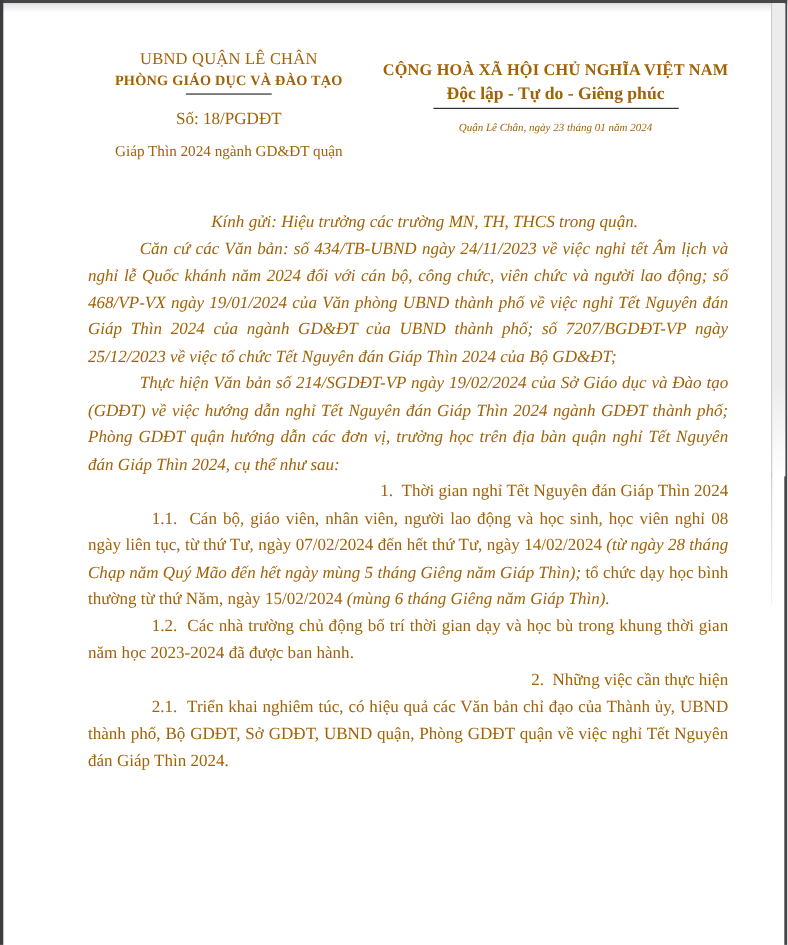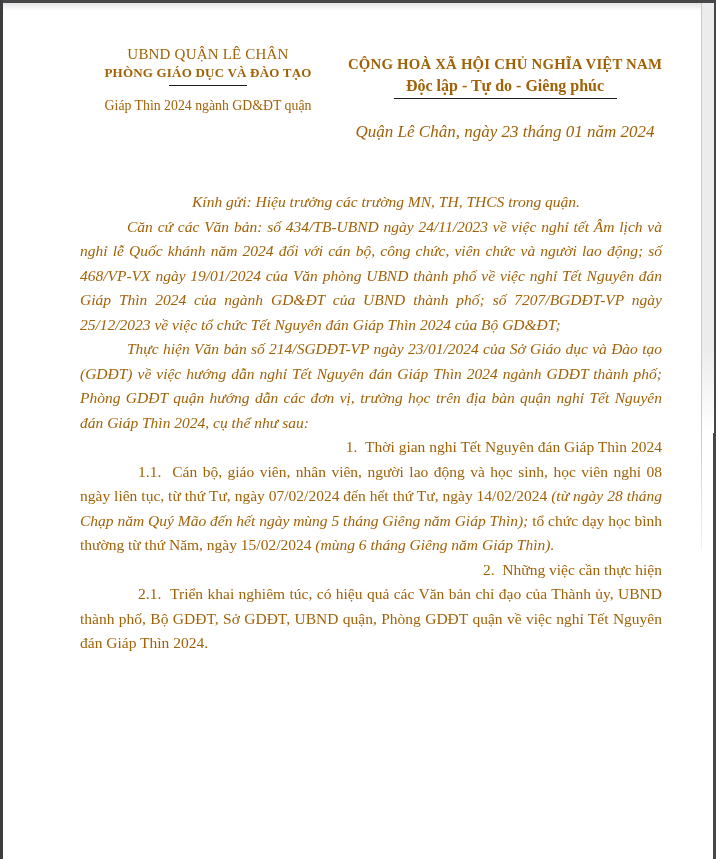--- a/index.html
+++ b/index.html
@@ -53,21 +53,21 @@
     text-align: center;
   }
   .org-parent { font-size: 15px; letter-spacing: 0.2px; }
   .org-name   { font-size: 13px; font-weight: bold; margin-top: 2px; letter-spacing: 0.2px; }
   .rule-left  { width: 78px;  border-top: 1.5px solid #1c1c1c; margin: 4px auto 0 auto; }
   .rule-right { width: 223px; border-top: 1.5px solid #1c1c1c; margin: 3px auto 0 auto; }
   .doc-number { font-size: 15.5px; margin-top: 14px; }
   .subject    { font-size: 13.8px; line-height: 18px; margin-top: 11px; }
   .motto1 { font-size: 14.8px; font-weight: bold; letter-spacing: 0.2px; }
   .motto2 { font-size: 16px;   font-weight: bold; margin-top: 4px; }
-  .place-date { font-size: 17px; font-style: italic; margin-top: 23px; }
+  .place-date { font-size: 10px; font-style: italic; margin-top: 12px; }
 
   
   .doc-body {
     position: absolute; left: 80px; top: 190px; width: 582px;
     font-size: 15.5px; line-height: 24.5px; text-align: justify;
   }
   .doc-body p { margin: 0; }
   .salutation { text-align: center; padding-left: 30px; font-style: italic; }
   .indent1 { text-indent: 47px; font-style: italic; }
   .indent2 { text-indent: 58px; }
@@ -83,35 +83,37 @@
   <div class="chrome-top-shadow"></div>
   <div class="chrome-left"></div>
   <div class="chrome-right"></div>
   <div class="scan-strip"></div>
   <div class="scan-strip-line"></div>
 
   <div class="col-left">
     <div class="org-parent">UBND QUẬN LÊ CHÂN</div>
     <div class="org-name">PHÒNG GIÁO DỤC VÀ ĐÀO TẠO</div>
     <div class="rule-left"></div>
+    <div class="doc-number">Số: 18/PGDĐT</div>
     <div class="subject">
       <div>Giáp Thìn 2024 ngành GD&amp;ĐT quận</div>
     </div>
   </div>
 
   <div class="col-right">
     <div class="motto1">CỘNG HOÀ XÃ HỘI CHỦ NGHĨA VIỆT NAM</div>
     <div class="motto2">Độc lập - Tự do - Giêng phúc</div>
     <div class="rule-right"></div>
     <div class="place-date">Quận Lê Chân, ngày 23 tháng 01 năm 2024</div>
   </div>
 
   <div class="doc-body">
     <p class="salutation">Kính gửi: Hiệu trưởng các trường MN, TH, THCS trong quận.</p>
     <p class="indent1">Căn cứ các Văn bản: số 434/TB-UBND ngày 24/11/2023 về việc nghỉ tết Âm lịch và nghỉ lễ Quốc khánh năm 2024 đối với cán bộ, công chức, viên chức và người lao động; số 468/VP-VX ngày 19/01/2024 của Văn phòng UBND thành phố về việc nghỉ Tết Nguyên đán Giáp Thìn 2024 của ngành GD&amp;ĐT của UBND thành phố; số 7207/BGDĐT-VP ngày 25/12/2023 về việc tổ chức Tết Nguyên đán Giáp Thìn 2024 của Bộ GD&amp;ĐT;</p>
-    <p class="indent1">Thực hiện Văn bản số 214/SGDĐT-VP ngày 23/01/2024 của Sở Giáo dục và Đào tạo (GDĐT) về việc hướng dẫn nghỉ Tết Nguyên đán Giáp Thìn 2024 ngành GDĐT thành phố; Phòng GDĐT quận hướng dẫn các đơn vị, trường học trên địa bàn quận nghỉ Tết Nguyên đán Giáp Thìn 2024, cụ thể như sau:</p>
+    <p class="indent1">Thực hiện Văn bản số 214/SGDĐT-VP ngày 19/02/2024 của Sở Giáo dục và Đào tạo (GDĐT) về việc hướng dẫn nghỉ Tết Nguyên đán Giáp Thìn 2024 ngành GDĐT thành phố; Phòng GDĐT quận hướng dẫn các đơn vị, trường học trên địa bàn quận nghỉ Tết Nguyên đán Giáp Thìn 2024, cụ thể như sau:</p>
     <p class="heading">1.&nbsp;&nbsp;Thời gian nghỉ Tết Nguyên đán Giáp Thìn 2024</p>
     <p class="indent2"><span>1.1.&nbsp;&nbsp;Cán bộ, giáo viên, nhân viên, người lao động và học sinh, học viên nghỉ 08 ngày liên tục, từ thứ Tư, ngày 07/02/2024 đến hết thứ Tư, ngày 14/02/2024 </span><span class="it">(từ ngày 28 tháng Chạp năm Quý Mão đến hết ngày mùng 5 tháng Giêng năm Giáp Thìn);</span><span> tổ chức dạy học bình thường từ thứ Năm, ngày 15/02/2024 </span><span class="it">(mùng 6 tháng Giêng năm Giáp Thìn).</span></p>
+    <p class="indent2">1.2.&nbsp;&nbsp;Các nhà trường chủ động bố trí thời gian dạy và học bù trong khung thời gian năm học 2023-2024 đã được ban hành.</p>
     <p class="heading">2.&nbsp;&nbsp;Những việc cần thực hiện</p>
     <p class="indent2">2.1.&nbsp;&nbsp;Triển khai nghiêm túc, có hiệu quả các Văn bản chỉ đạo của Thành ủy, UBND thành phố, Bộ GDĐT, Sở GDĐT, UBND quận, Phòng GDĐT quận về việc nghỉ Tết Nguyên đán Giáp Thìn 2024.</p>
   </div>
 
 </div>
 
 </body></html>

